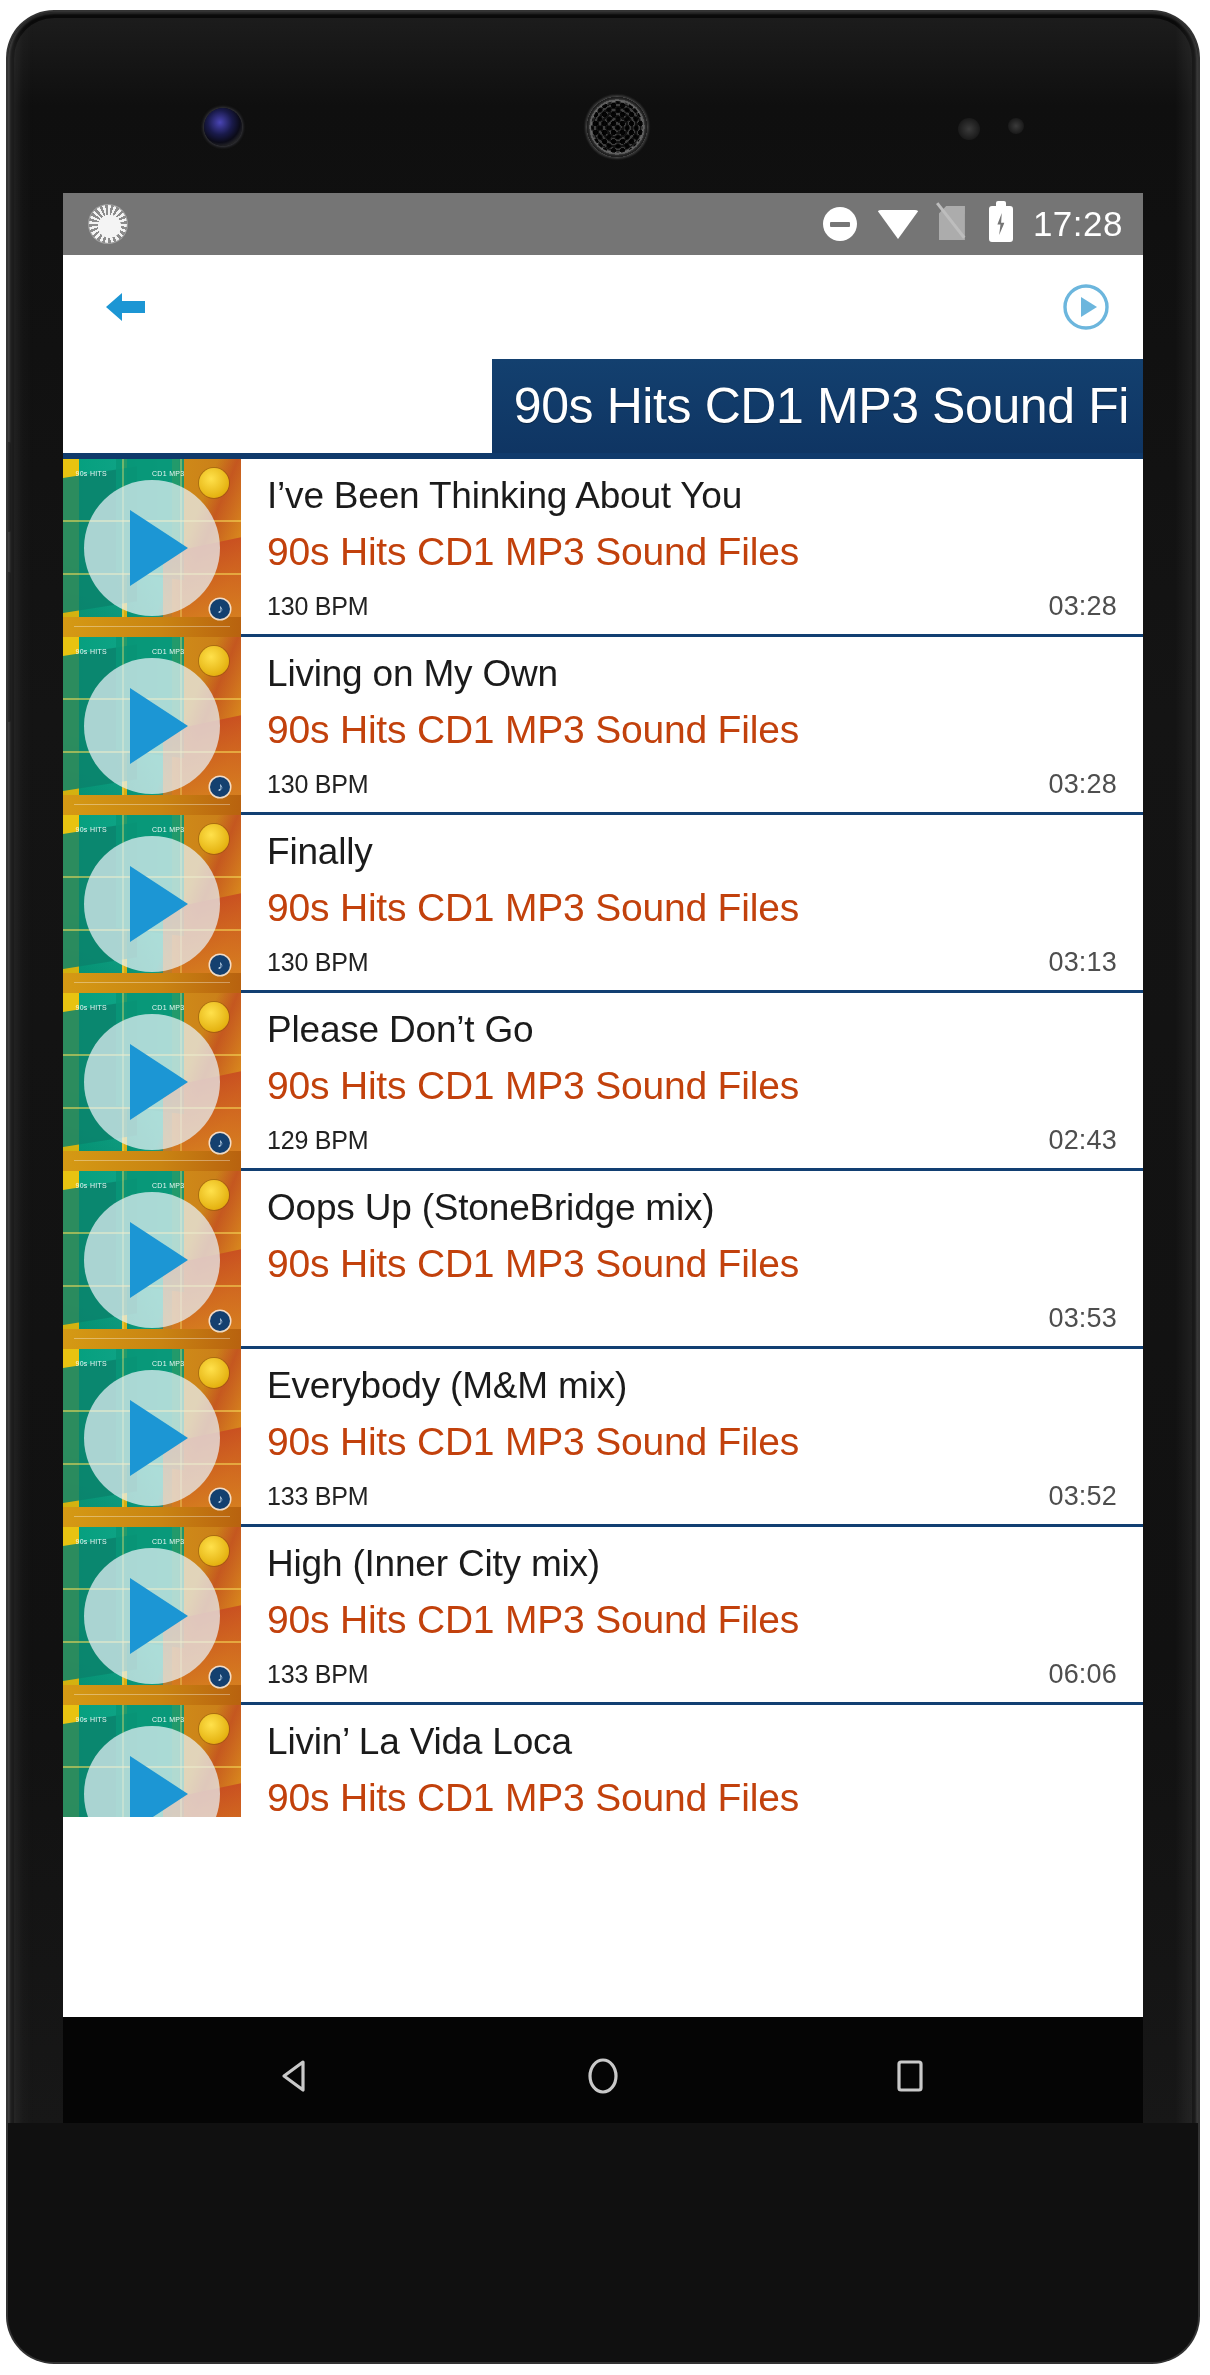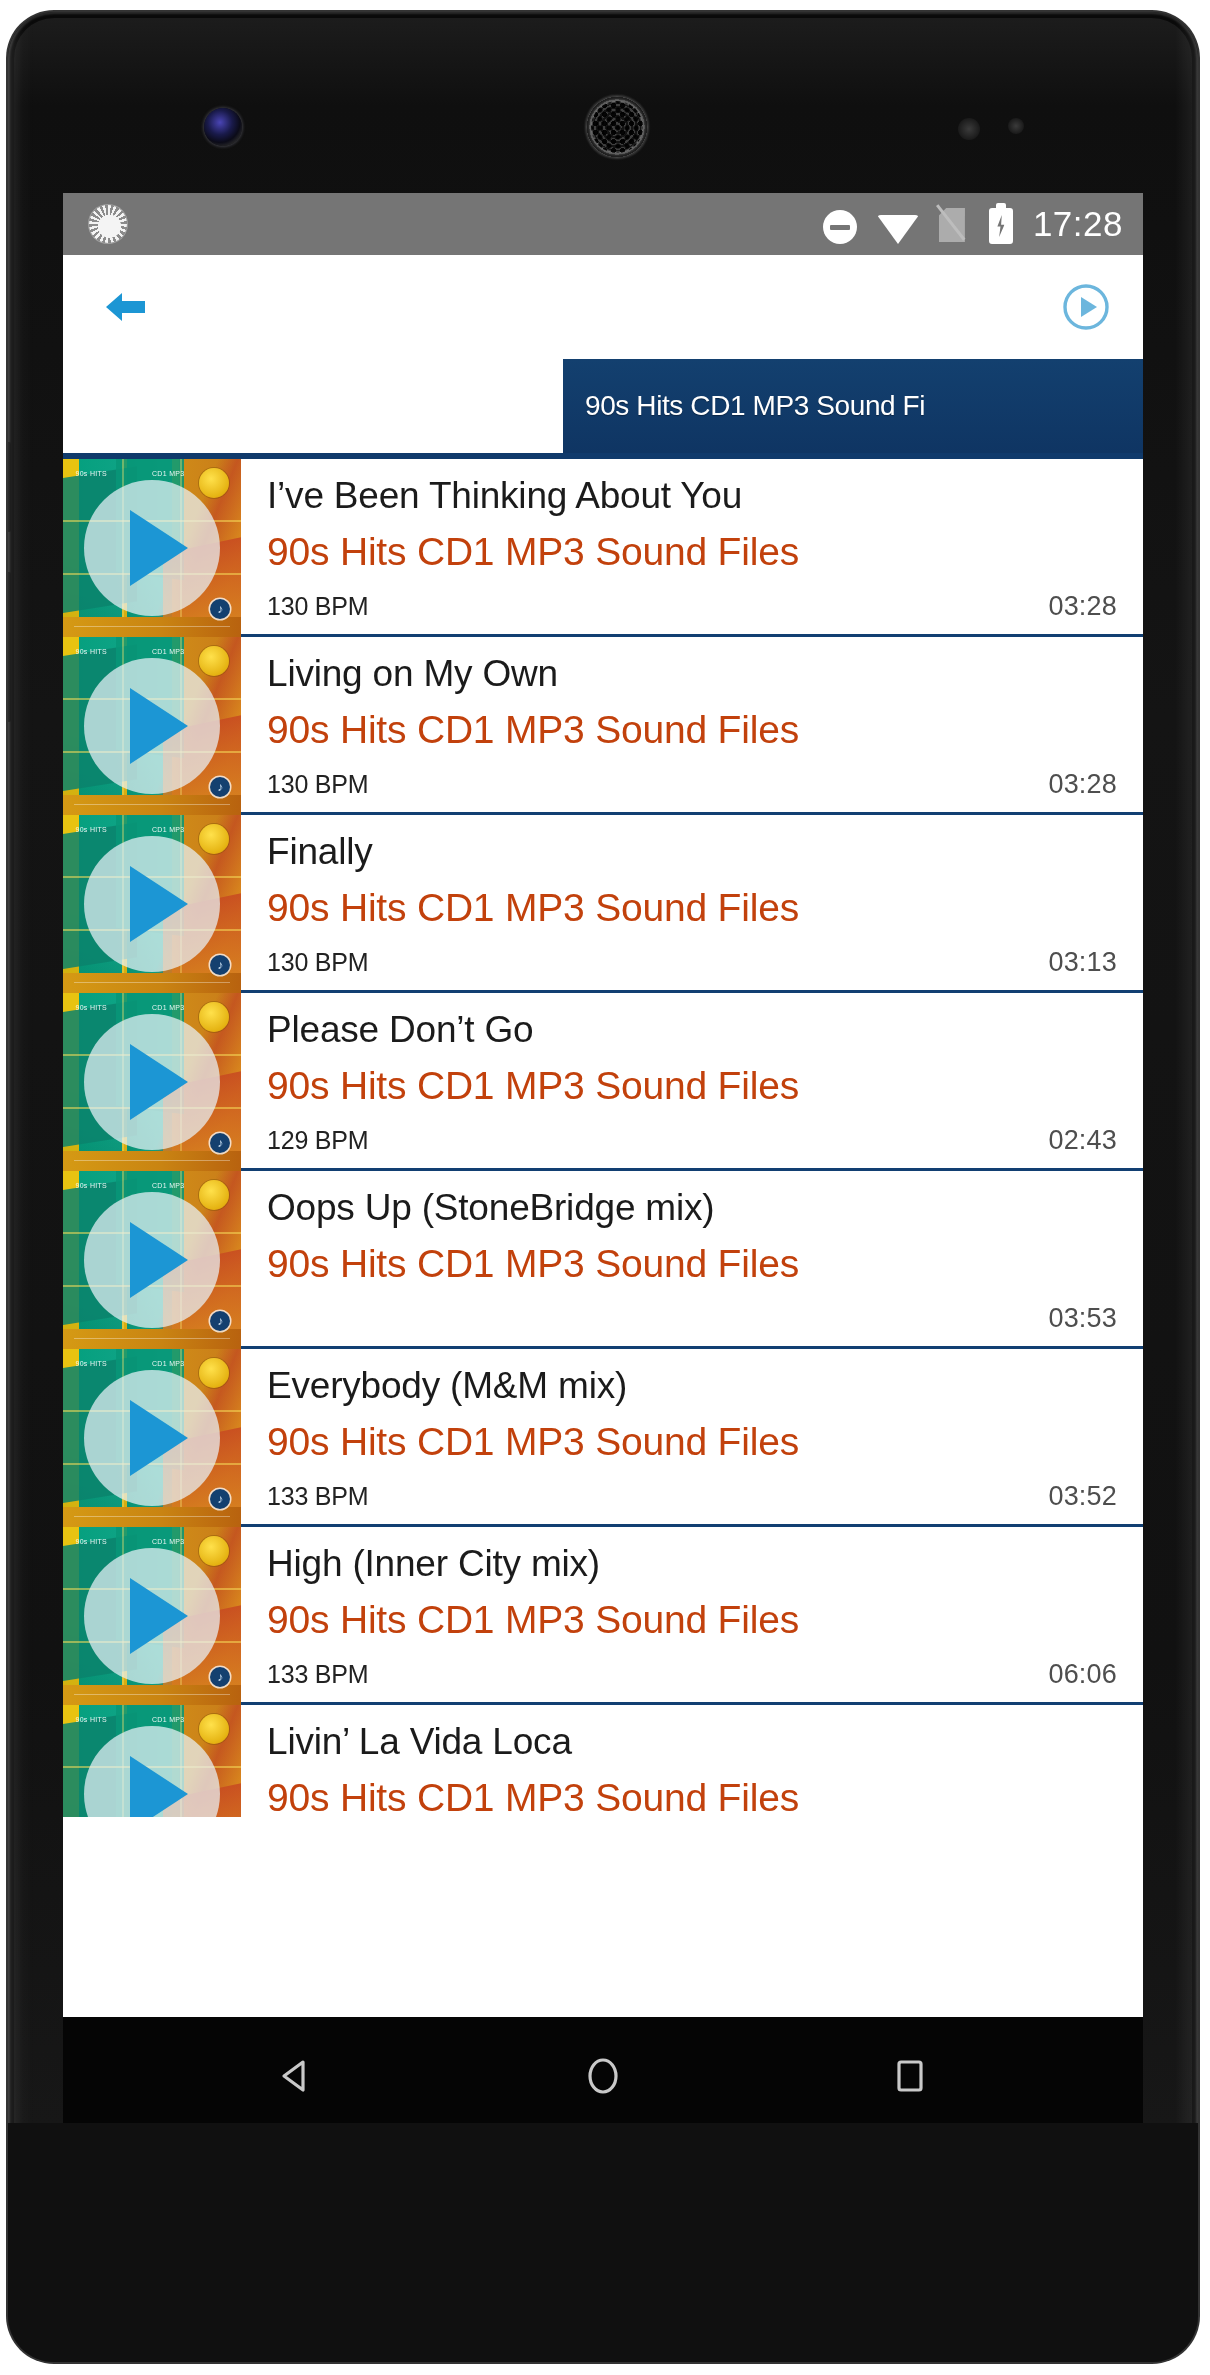--- a/index.html
+++ b/index.html
@@ -97,21 +97,21 @@
     height: 62px;
     background: #757575;
     display: flex;
     align-items: center;
     padding: 0 20px 0 26px;
   }
   .status-left { display: flex; align-items: center; }
   .status-right {
     margin-left: auto;
     display: flex;
-    align-items: flex-end;
+    align-items: center;
     gap: 20px;
   }
   .sync-icon {
     width: 38px; height: 38px; border-radius: 50%;
     background:
       radial-gradient(circle at 54% 56%, #ffffff 0 38%, rgba(255,255,255,0) 40%),
       repeating-conic-gradient(#ffffff 0deg 9deg, #8e8e8e 9deg 18deg);
     box-shadow: 0 0 0 1px rgba(255,255,255,.35);
     opacity: .92;
   }
@@ -195,21 +195,21 @@
     background: #113a6b;
     background-image: linear-gradient(180deg,#13406f 0%,#0f3563 100%);
     min-width: 580px;
     height: 100%;
     display: flex;
     align-items: center;
     padding: 0 14px 0 22px;
   }
   .title-banner-text {
     color: #ffffff;
-    font-size: 28px;
+    font-size: 50px;
     font-family: "Liberation Sans Narrow", "Liberation Sans", sans-serif;
     letter-spacing: -0.4px;
     white-space: nowrap;
     text-shadow: 0 1px 1px rgba(0,0,0,.35);
   }
   .band-underline { height: 6px; background: #103a6b; }
 
   
   .track-list {
     background: #ffffff;

